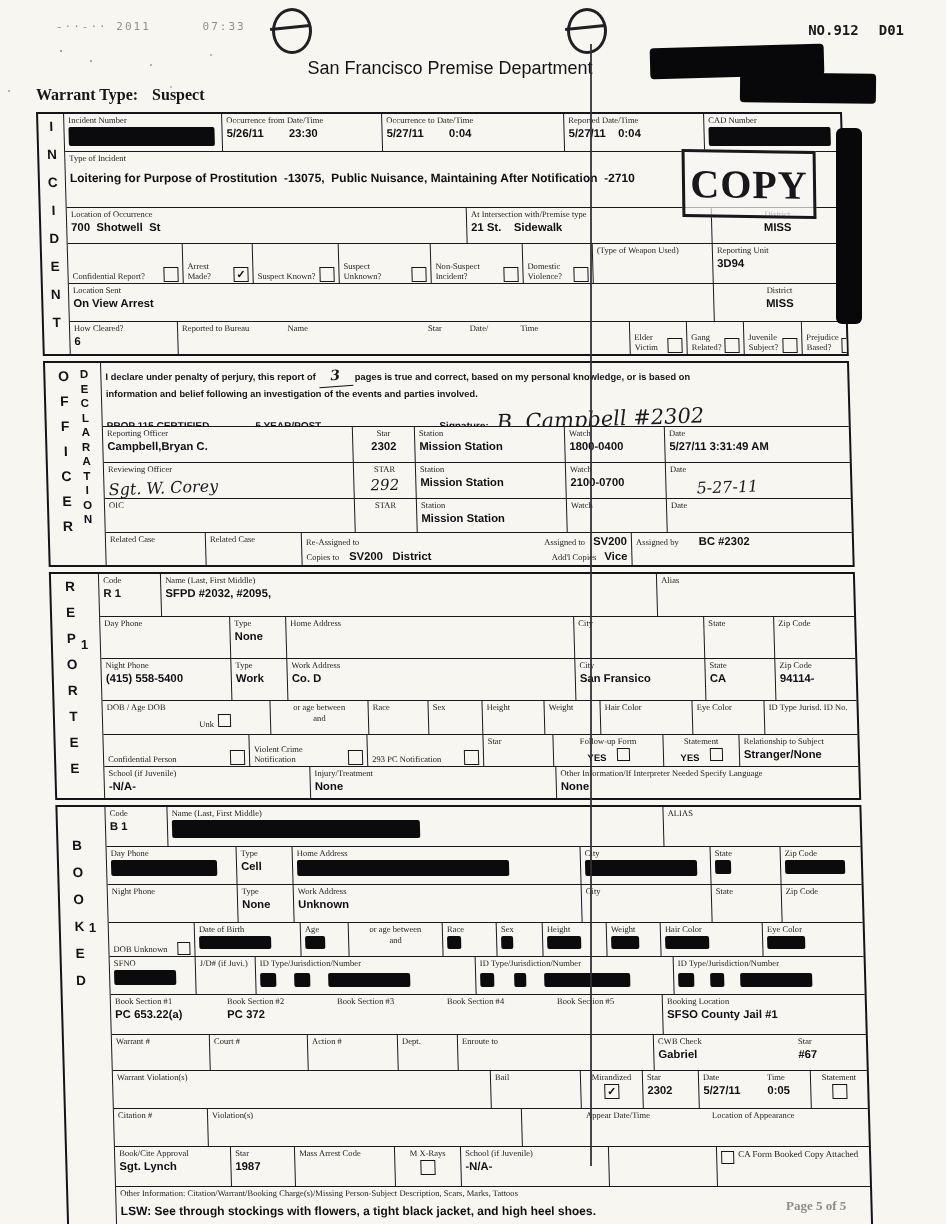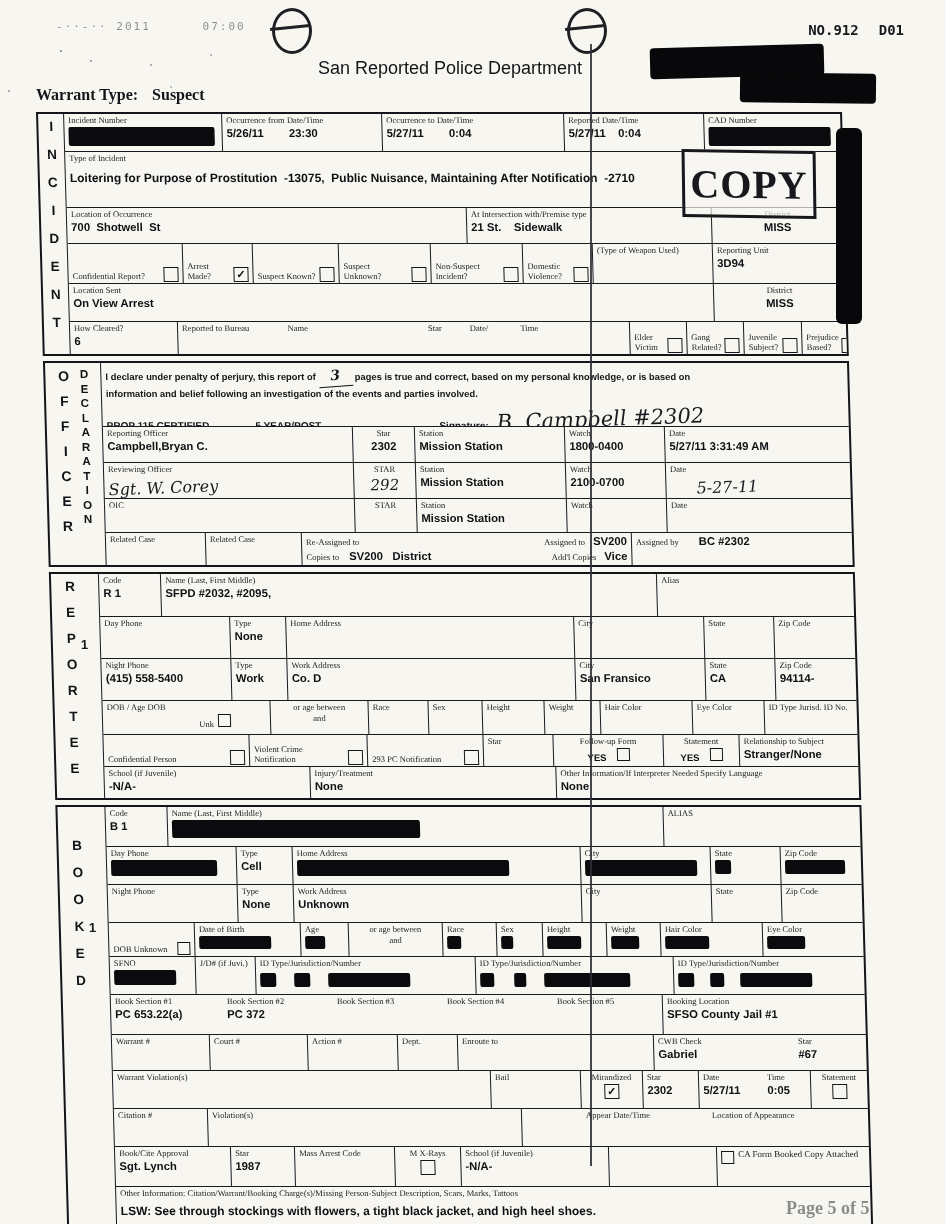--- a/index.html
+++ b/index.html
@@ -22,21 +22,21 @@
   .dept{position:absolute;left:130px;width:640px;text-align:center;top:58px;
         font-family:"Liberation Sans",sans-serif;font-size:18px;color:#141418;}
   .rpt{position:absolute;left:130px;width:640px;text-align:center;top:82px;
        font-family:"Liberation Sans",sans-serif;font-size:21px;font-weight:bold;letter-spacing:.5px;}
   .rtype{position:absolute;left:36px;top:86px;font-size:16px;font-weight:bold;}
   .rtype .rtv{margin-left:14px;}
   .fold{position:absolute;left:590px;top:44px;width:2.4px;height:1122px;background:#2e2e33;opacity:.88;z-index:6;}
   .specks{position:absolute;left:60px;top:50px;width:2px;height:2px;background:rgba(70,70,70,.5);
           box-shadow:30px 10px 0 rgba(70,70,70,.45), 90px 14px 0 rgba(70,70,70,.4),
                      150px 4px 0 rgba(70,70,70,.35), -52px 40px 0 rgba(70,70,70,.4), 110px 36px 0 rgba(70,70,70,.3);}
-  .footer{position:absolute;left:786px;top:1198px;font-size:18px;font-weight:bold;color:#222;
+  .footer{position:absolute;left:786px;top:1198px;font-size:13px;font-weight:bold;color:#222;
           opacity:.5;filter:blur(.4px);}
   
   .form{position:absolute;left:36px;top:112px;width:806px;transform:skewX(1.6deg);transform-origin:0 0;}
   .sec{display:flex;border:2.2px solid #14141a;margin-bottom:5px;box-sizing:border-box;}
   .lcol{display:flex;border-right:1.8px solid #191920;padding:5px 2px 2px;box-sizing:border-box;
         justify-content:center;align-items:flex-start;flex:none;}
   .vert{writing-mode:vertical-rl;text-orientation:upright;font-family:"Liberation Sans",sans-serif;
         font-weight:bold;color:#121216;line-height:1;font-size:13.5px;}
   .digit{font-family:"Liberation Sans",sans-serif;font-weight:bold;font-size:13px;margin-left:3px;}
   .rows{flex:1;display:flex;flex-direction:column;min-width:0;}
@@ -69,28 +69,28 @@
          font-weight:bold;font-size:40px;letter-spacing:1px;color:#17171c;
          background:rgba(247,246,242,.68);transform:rotate(.8deg);z-index:4;}
   .spread{display:flex;gap:0;align-items:baseline;}
   .mlauto{margin-left:auto;}
 </style>
 </head>
 <body>
 
 <div class="page">
 
-  <div class="fax-left">-··-·· 2011      07:00</div>
+  <div class="fax-left">-··-·· 2011      07:33</div>
   <div class="specks"></div>
   <div class="punch p1"></div>
   <div class="punch p2"></div>
   <div class="fax-right">
     <span>NO.912</span><span class="fax-pg">D01</span>
   </div>
-  <div class="dept">San Reported Police Department</div>
+  <div class="dept">San Francisco Premise Department</div>
   <div class="rtype">
     <span>Warrant Type:</span><span class="rtv">Suspect</span>
   </div>
 
   <div class="form">
 
     <div class="sec">
       <div class="lcol" style="width:26px;">
           <span class="vert" style="letter-spacing:13px;">INCIDENT</span>
         </div>

